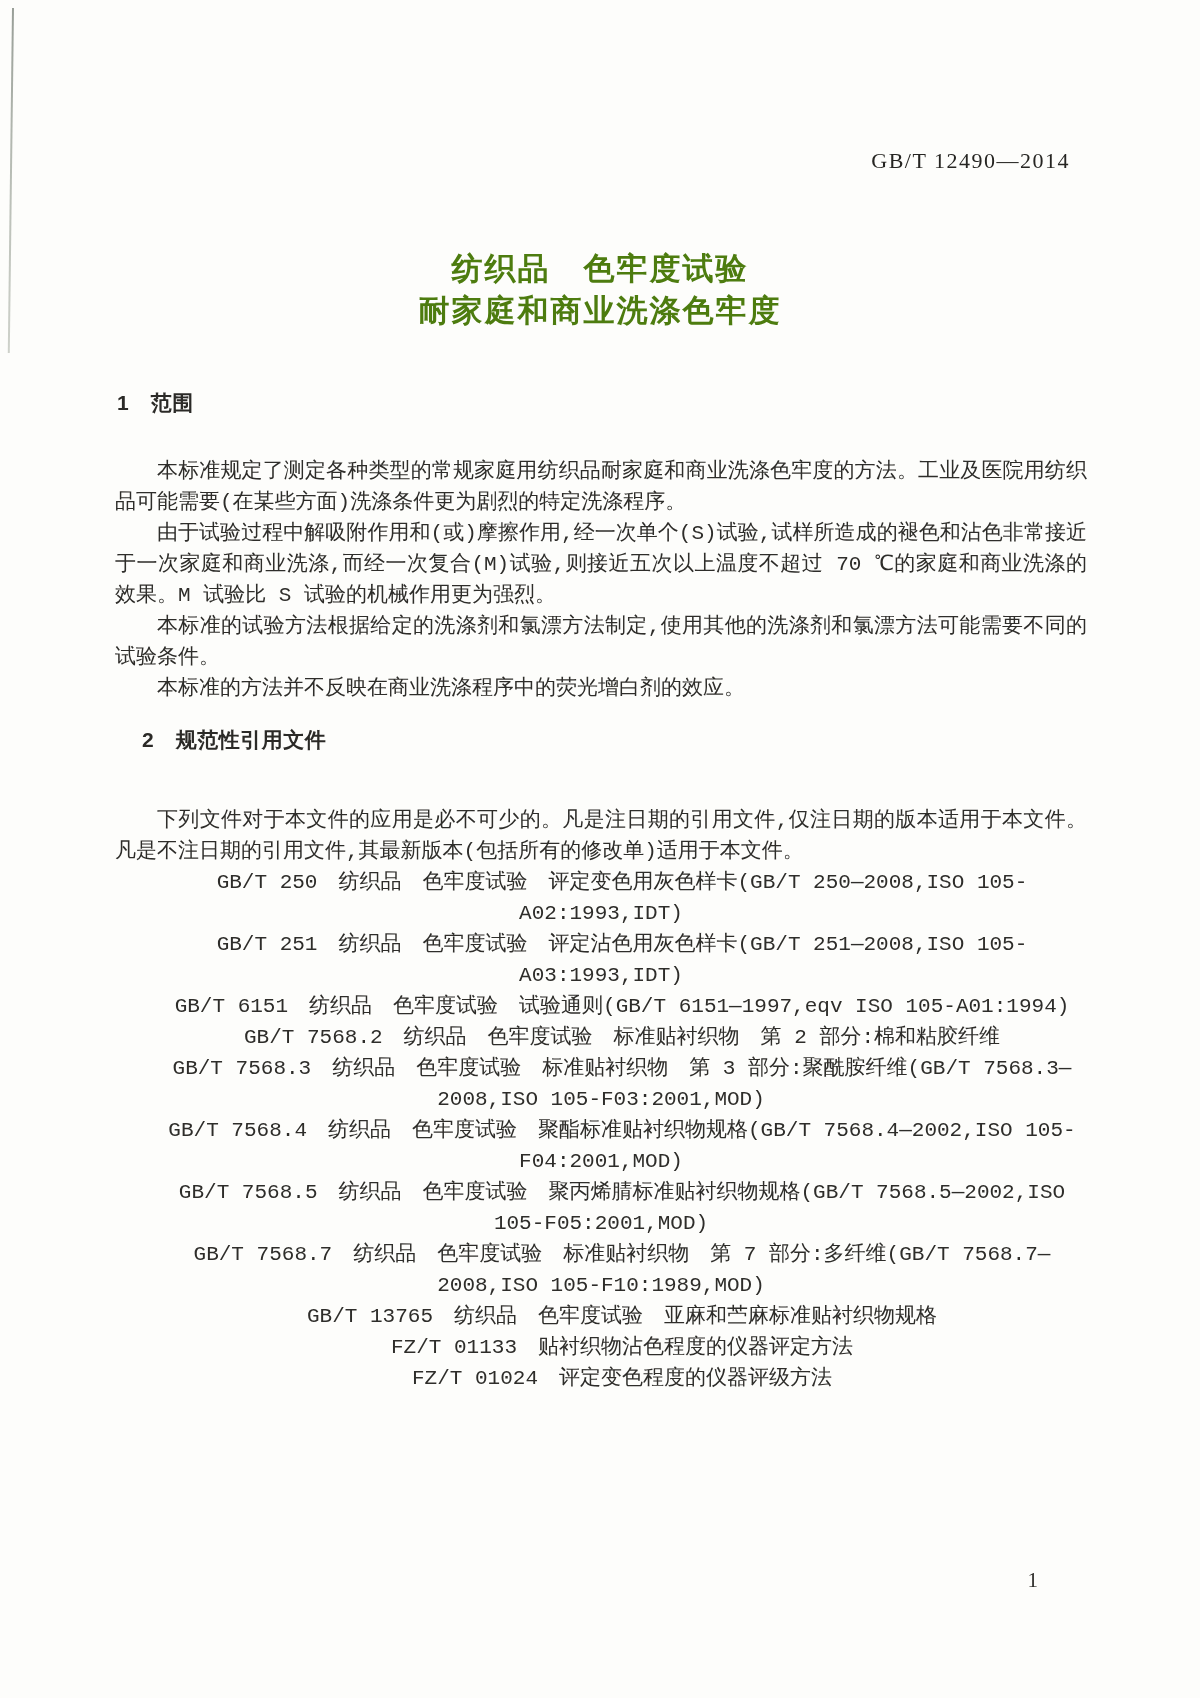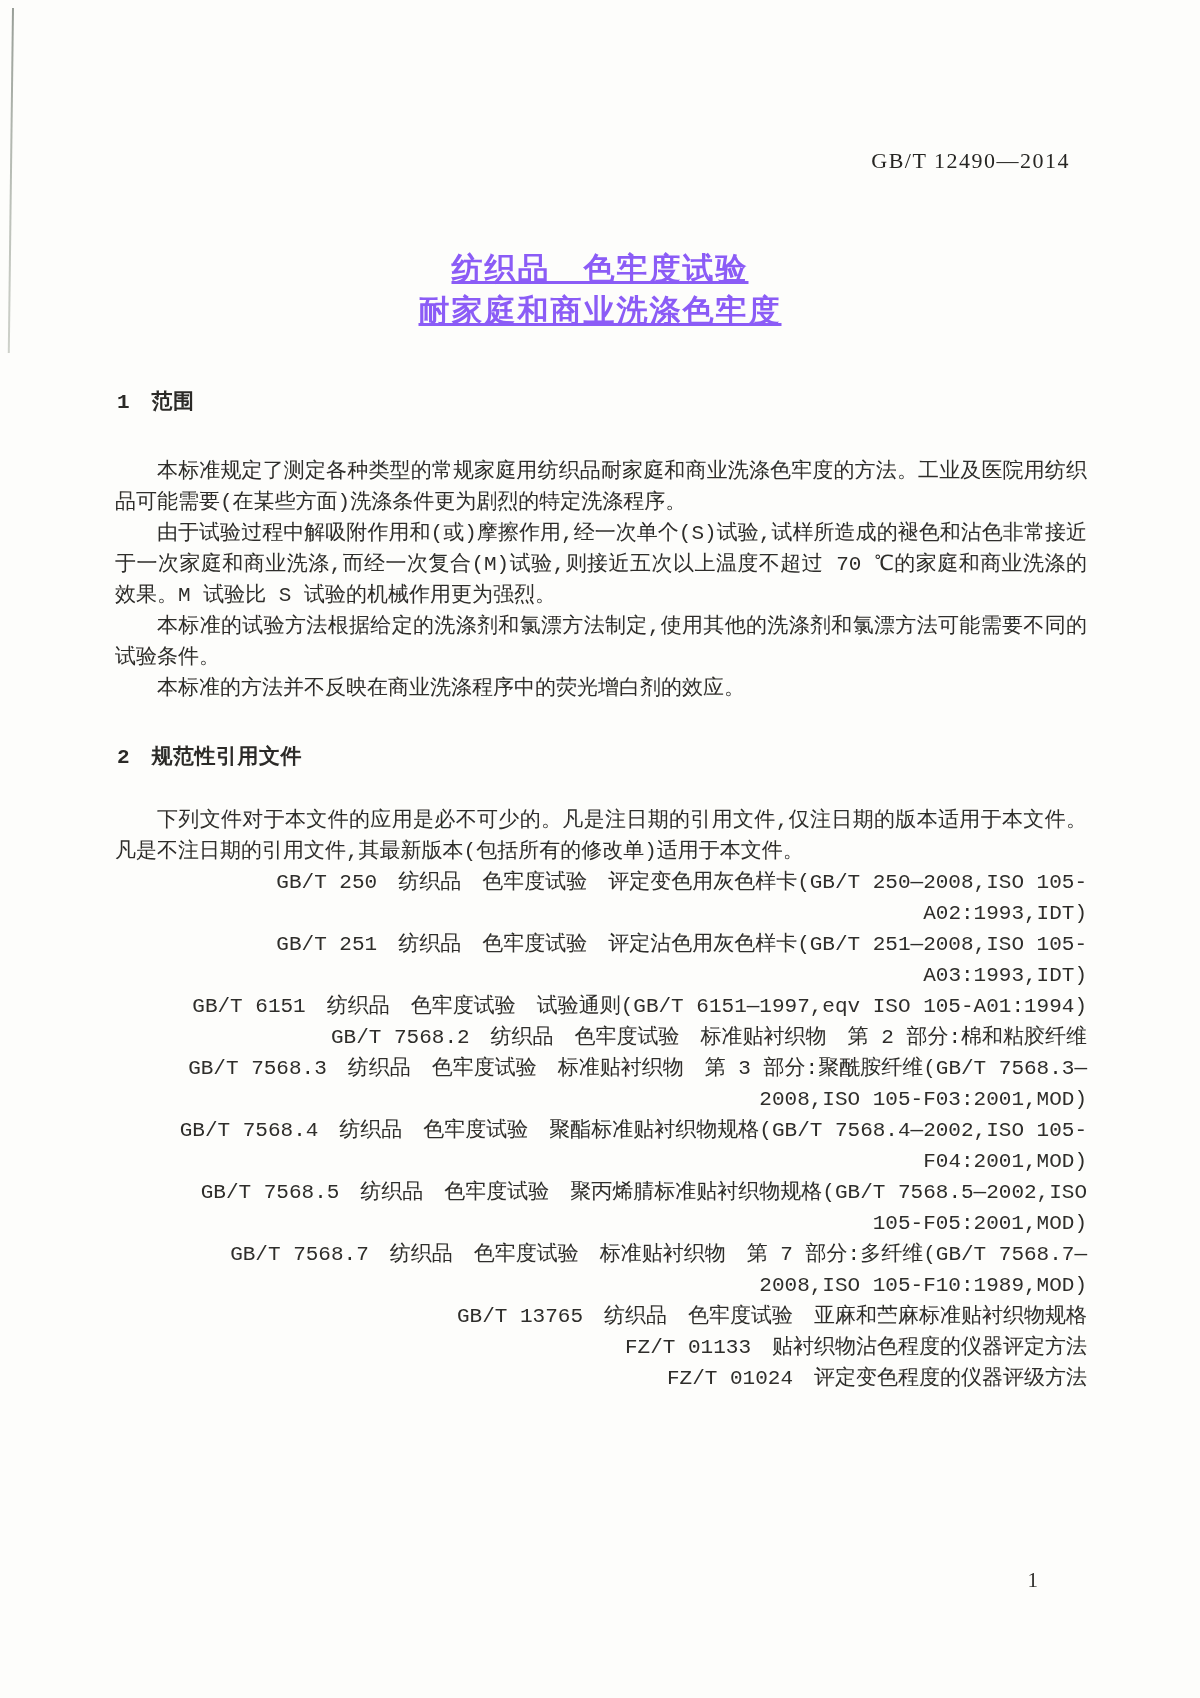--- a/index.html
+++ b/index.html
@@ -39,55 +39,54 @@
   .title {
     position: absolute;
     top: 248px;
     left: 0;
     width: 1200px;
     text-align: center;
     font-family: "Liberation Sans", "DejaVu Sans", sans-serif;
     font-weight: 700;
     font-size: 31px;
     line-height: 42px;
-    color: #8b5cf6;
+    color: #4d7c0f;
     letter-spacing: 2px;
-    text-decoration: underline;
   }
   .sec-heading {
     position: absolute;
     left: 117px;
     margin: 0;
-    font-family: Liberation Mono, monospace;
+    font-family: Liberation Sans, sans-serif;
     font-weight: 600;
     font-size: 21px;
     line-height: 26px;
     color: #2b2a27;
     letter-spacing: 0.5px;
   }
   .sec1-heading { top: 390px; }
-  .sec2-heading { top: 745px; }
+  .sec2-heading { top: 727px; margin-left: 25px; }
   .body-block {
     position: absolute;
     left: 115px;
     width: 972px;
     font-family: Liberation Mono, monospace;
     font-size: 21px;
     line-height: 31px;
     text-align: justify;
     color: #2e2d2a;
   }
   .sec1-body { top: 456px; }
   .sec2-body { top: 805px; }
   .body-block p {
     margin: 0;
     text-indent: 2em;
   }
   .body-block p.ref {
-    text-align: right;
+    text-align: center;
   }
   .page-num {
     position: absolute;
     top: 1568px;
     right: 162px;
     font-family: "Liberation Serif", "DejaVu Serif", serif;
     font-size: 21px;
     color: #2e2d2a;
   }
 </style>

